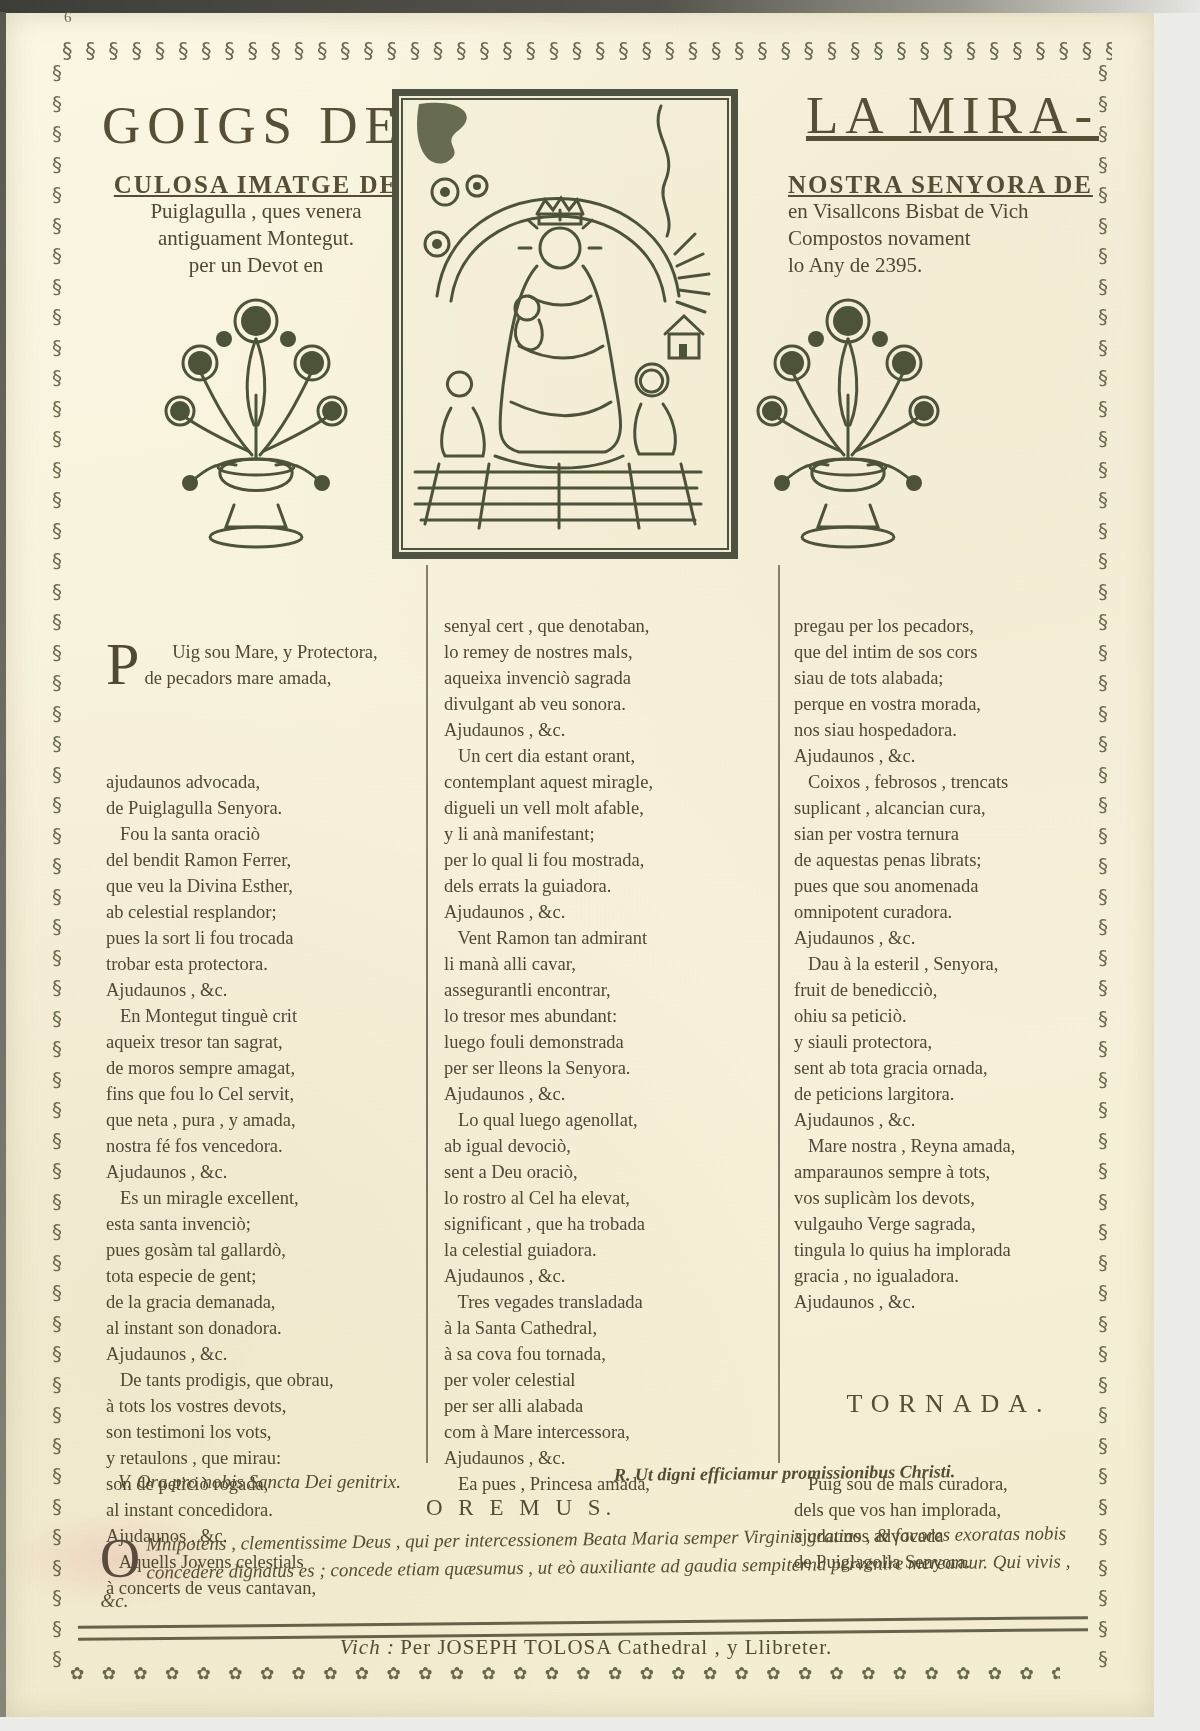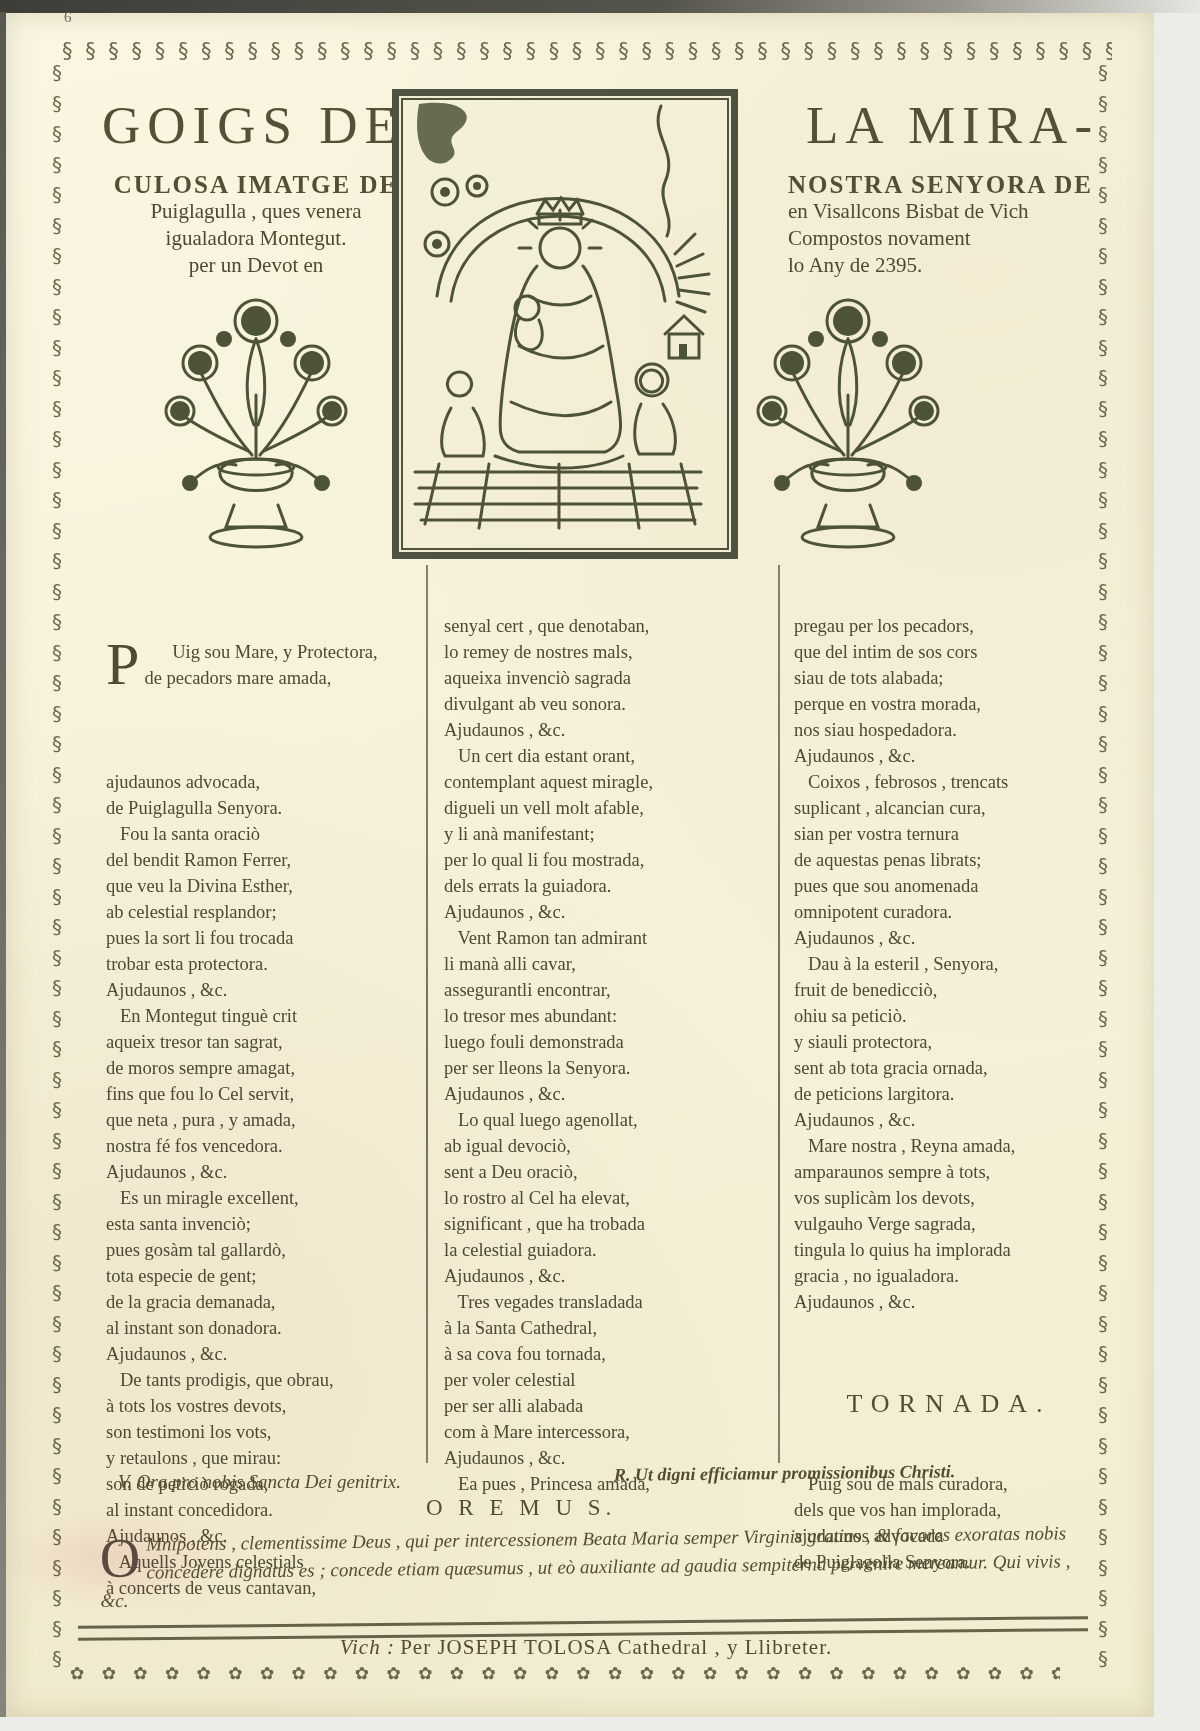--- a/index.html
+++ b/index.html
@@ -29,25 +29,25 @@
   }
   .ornament{color:#5c5b3f;opacity:.9;font-family:"DejaVu Sans",sans-serif;}
   .border-top{position:absolute;left:56px;top:26px;width:1050px;font-size:21px;letter-spacing:3px;white-space:nowrap;overflow:hidden;}
   .border-bottom{position:absolute;left:64px;top:1650px;width:990px;font-size:17px;letter-spacing:6px;white-space:nowrap;overflow:hidden;}
   .border-left{position:absolute;left:46px;top:44px;font-size:20px;line-height:30.5px;white-space:pre;}
   .border-right{position:absolute;left:1092px;top:44px;font-size:20px;line-height:30.5px;white-space:pre;}
   .corner-mark{position:absolute;left:58px;top:-4px;font-size:15px;color:#6b685c;}
 
   .title{position:absolute;font-size:53px;letter-spacing:7px;color:#564f36;white-space:nowrap;}
   .title-left{left:96px;top:82px;}
-  .title-right{left:800px;top:82px;}
+  .title-right{left:800px;top:72px;text-decoration:underline;}
   .subtitle{position:absolute;width:320px;line-height:27px;}
   .subtitle-left{left:90px;top:158px;text-align:center;}
   .subtitle-right{left:782px;top:158px;text-align:left;}
-  .subtitle .caps{font-size:25px;letter-spacing:2px;font-weight:bold;color:#554e35;}
+  .subtitle .caps{font-size:25px;letter-spacing:2px;font-weight:bold;color:#554e35;text-decoration:underline;}
   .subtitle .small{font-size:21px;white-space:pre;}
 
   .woodcut-frame{
     position:absolute;left:386px;top:76px;width:332px;height:456px;
     border:7px solid #4d5340;background:rgba(240,234,208,.4);
     box-shadow:inset 0 0 0 2px #f2ecd2, inset 0 0 0 4px #4d5340;
   }
   .vase{position:absolute;width:200px;height:280px;}
   .vase-left{left:150px;top:262px;}
   .vase-right{left:742px;top:262px;}
@@ -194,21 +194,21 @@
 §
 §</div>
   <div class="ornament border-bottom">✿ ✿ ✿ ✿ ✿ ✿ ✿ ✿ ✿ ✿ ✿ ✿ ✿ ✿ ✿ ✿ ✿ ✿ ✿ ✿ ✿ ✿ ✿ ✿ ✿ ✿ ✿ ✿ ✿ ✿ ✿ ✿ ✿ ✿ ✿ ✿ ✿ ✿ ✿ ✿ ✿ ✿ ✿ ✿ ✿ ✿</div>
 
   <div class="title title-left">GOIGS DE</div>
   <div class="title title-right">LA MIRA-</div>
 
   <div class="subtitle subtitle-left">
     <div class="caps">CULOSA IMATGE DE</div>
     <div class="small">Puiglagulla , ques venera
-igualadora Montegut.
+antiguament Montegut.
 per un Devot en</div>
   </div>
   <div class="subtitle subtitle-right">
     <div class="caps">NOSTRA SENYORA DE</div>
     <div class="small">en Visallcons Bisbat de Vich
 Compostos novament
 lo Any de 2395.</div>
   </div>
 
   <div class="woodcut-frame">

